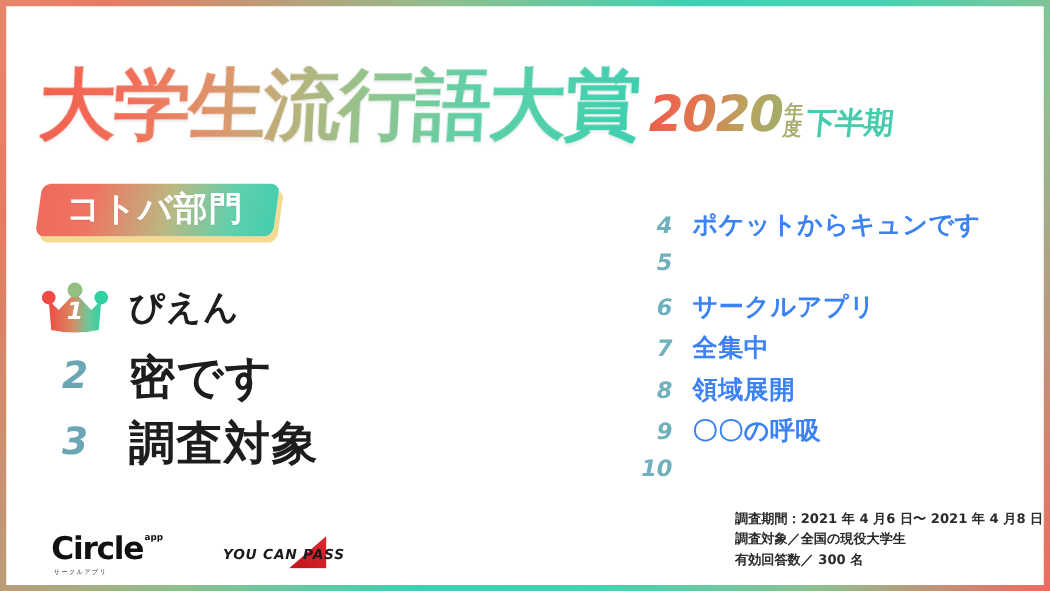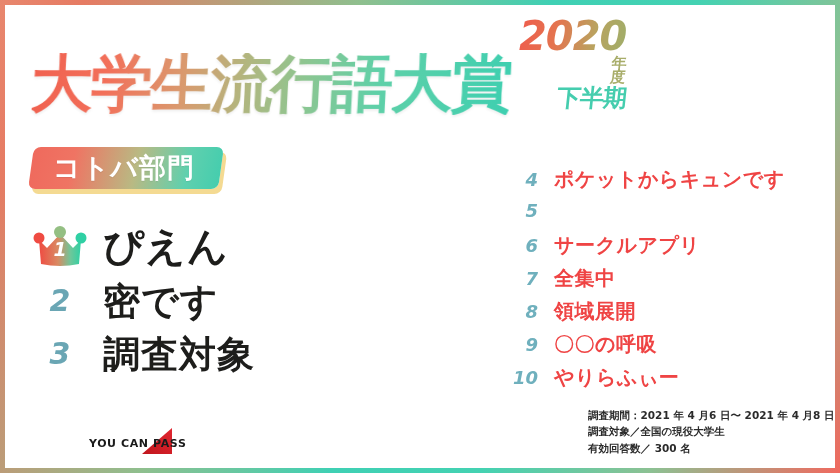--- a/index.html
+++ b/index.html
@@ -40,21 +40,20 @@
     background:linear-gradient(95deg,#f0604f 0%,#f2705a 16%,#d99a6e 32%,#b3b57e 44%,#8fc590 56%,#5fd0a8 72%,#3ecfb0 100%);
     -webkit-background-clip:text;background-clip:text;color:transparent;
     -webkit-text-fill-color:transparent;
     white-space:nowrap;
     transform:skewX(-3deg);
     filter:drop-shadow(0 2px 1px rgba(0,0,0,0.06));
   }
   .yearblock{
     display:flex;align-items:flex-end;margin-left:8px;padding-bottom:3px;
     white-space:nowrap;
-    flex-direction:column;
   }
   .year{
     font-size:40px;font-weight:bold;font-style:italic;line-height:1;
     background:linear-gradient(100deg,#ef5b4c 0%,#e4744f 35%,#b9a35f 70%,#9fae6a 100%);
     -webkit-background-clip:text;background-clip:text;color:transparent;
     -webkit-text-fill-color:transparent;
     letter-spacing:-1px;
   }
   .nendo{
     font-size:15px;font-weight:bold;line-height:0.95;
@@ -101,31 +100,31 @@
     color:#ffffff;font-size:19px;font-weight:bold;font-style:italic;
     line-height:1;
   }
   .rnum{
     color:#6aa6b4;font-size:30px;font-weight:bold;font-style:italic;line-height:1;
   }
   .word{
     color:#1d1d1b;font-size:37px;font-weight:bold;line-height:1;
     margin-left:12px;letter-spacing:1px;
   }
-  .word.w1{font-size:40px;}
+  .word.w1{font-size:28px;}
 
   
   .right-list{position:absolute;left:497px;top:164px;width:330px;}
   .rrow{display:flex;align-items:baseline;height:33px;}
   .rrank{
     width:36px;text-align:right;
     color:#6fb0bd;font-size:18px;font-weight:bold;font-style:italic;line-height:1;
   }
   .rword{
-    margin-left:16px;color:#ef4444;font-size:20px;font-weight:bold;line-height:1;
+    margin-left:16px;color:#3b82f6;font-size:20px;font-weight:bold;line-height:1;
     letter-spacing:0.5px;
   }
 
   
   .note{
     position:absolute;left:583px;top:402px;width:270px;
     color:#2b2b2b;font-size:10.5px;line-height:1.55;font-weight:bold;
   }
   .note div{white-space:nowrap;}
 
@@ -138,21 +137,21 @@
   }
   .logo-circle .capp{
     font-size:7px;font-weight:bold;color:#111;line-height:1;margin-top:1px;margin-left:1px;
   }
   .logo-circle .csub{
     font-size:5px;color:#333;letter-spacing:1px;margin-top:3px;margin-left:2px;
   }
   .logo-pass{position:relative;margin-left:48px;display:flex;align-items:center;height:34px;}
   .logo-pass .ptext{
     font-size:11px;font-weight:bold;color:#1a1a1a;letter-spacing:0.6px;line-height:1;
-    position:relative;z-index:1;
+    position:relative;z-index:1;font-style:italic;
   }
   .logo-pass .tri2{
     position:absolute;left:53px;top:2px;width:30px;height:26px;
     background:linear-gradient(225deg,#e02630 0%,#c0151c 100%);
     clip-path:polygon(100% 0,0% 100%,100% 100%);
   }
 </style>
 </head>
 <body>
 
@@ -248,33 +247,39 @@
         <div class="rword">領域展開</div>
       </div>
 
       <div class="rrow">
         <div class="rrank">9</div>
         <div class="rword">〇〇の呼吸</div>
       </div>
 
       <div class="rrow">
         <div class="rrank">10</div>
-        <div class="rword">やりらふぃー</div>
       </div>
 
     </div>
 
     <div class="note">
       <div>調査期間：2021 年 4 月6 日〜 2021 年 4 月8 日</div>
       <div>調査対象／全国の現役大学生</div>
       <div>有効回答数／ 300 名</div>
     </div>
 
     <div class="logos">
 
+      <div class="logo-circle">
+        <div class="cw">
+          <div class="ctext">Circle</div>
+          <div class="capp">app</div>
+        </div>
+        <div class="csub">サークルアプリ</div>
+      </div>
 
       <div class="logo-pass">
         <div class="ptext">YOU CAN PASS</div>
         <div class="tri2"></div>
       </div>
 
     </div>
 
   </div>
 </div>

